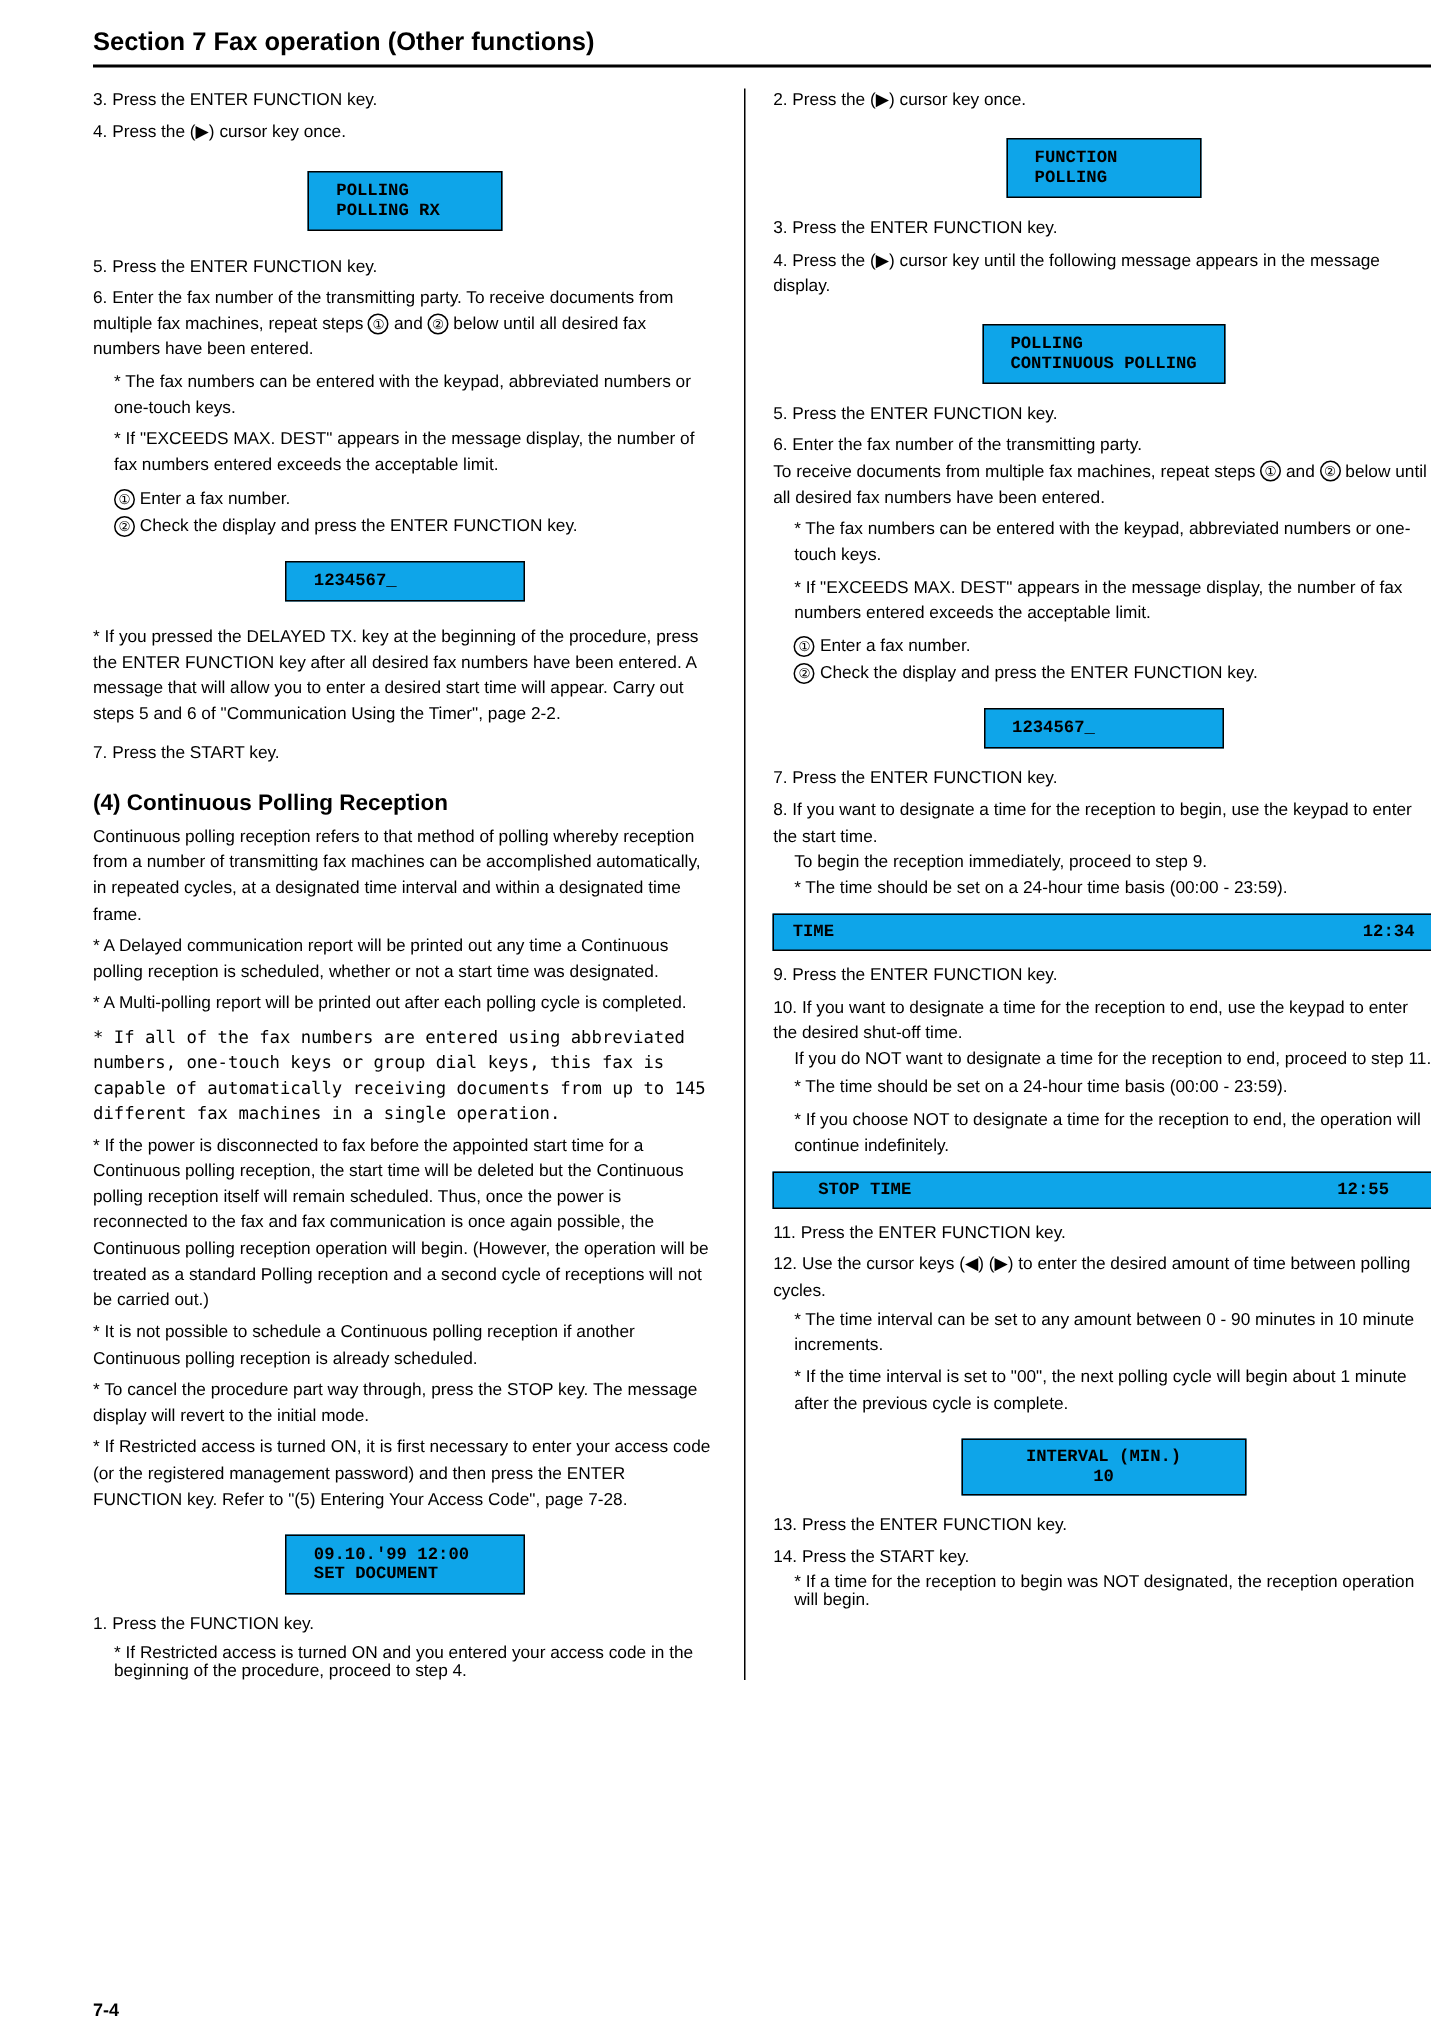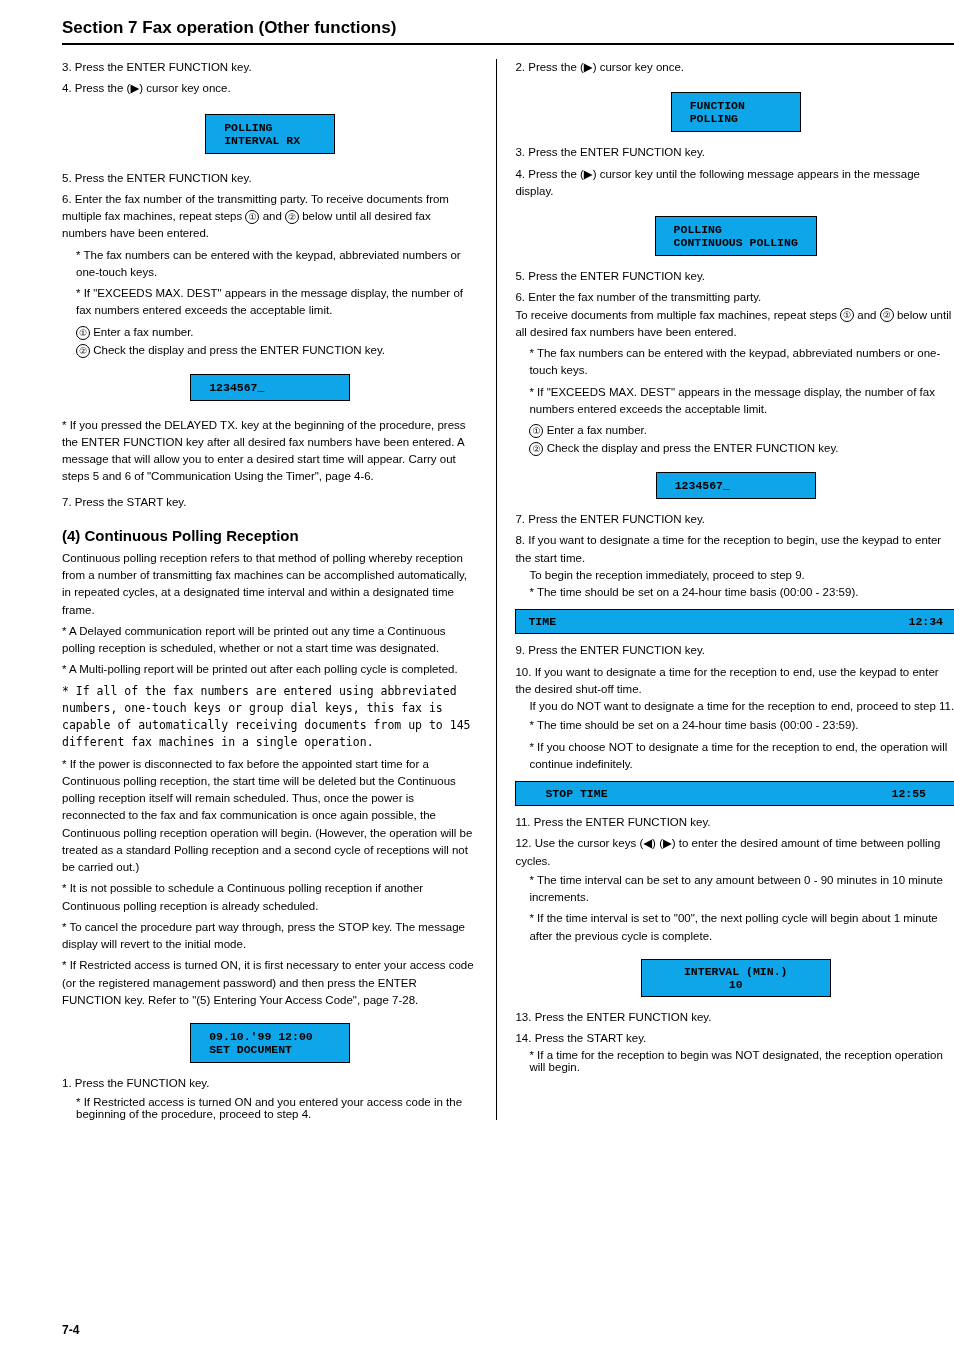--- a/index.html
+++ b/index.html
@@ -70,21 +70,21 @@
       font-size: 9px;
       vertical-align: middle;
     }
     .sub-section-title {
       font-size: 15px;
       font-weight: bold;
       margin: 16px 0 6px 0;
     }
     .page-num {
       position: absolute;
-      bottom: 14px;
+      bottom: 4px;
       left: 30px;
       font-weight: bold;
       font-size: 12px;
     }
     p { margin-bottom: 4px; line-height: 1.5; }
     .mb4 { margin-bottom: 4px; }
     .mb8 { margin-bottom: 8px; }
     .mb2 { margin-bottom: 2px; }
     .mt6 { margin-top: 6px; }
     .mono { font-family: 'Courier New', Courier, monospace; font-weight: bold; }
@@ -105,21 +105,21 @@
       </div>
 
       <div class="step mb8">
         <span>4.</span>
         <span>Press the (▶) cursor key once.</span>
       </div>
 
       <div class="display-box-center">
         <div class="display-box" style="text-align:left; min-width:130px;">
           <div class="mono">POLLING</div>
-          <div class="mono">INTERVAL RX</div>
+          <div class="mono">POLLING RX</div>
         </div>
       </div>
 
       <div class="step mb4 mt6">
         <span>5.</span>
         <span>Press the ENTER FUNCTION key.</span>
       </div>
 
       <div class="step mb4">
         <span>6.</span>
@@ -141,21 +141,21 @@
         <span>Check the display and press the ENTER FUNCTION key.</span>
       </div>
 
       <div class="display-box-center">
         <div class="display-box" style="min-width:160px; text-align:left;">
           <div class="mono">1234567_</div>
         </div>
       </div>
 
       <div class="step mb8 mt6">
-        <span>* If you pressed the DELAYED TX. key at the beginning of the procedure, press the ENTER FUNCTION key after all desired fax numbers have been entered. A message that will allow you to enter a desired start time will appear. Carry out steps 5 and 6 of "Communication Using the Timer", page 4-6.</span>
+        <span>* If you pressed the DELAYED TX. key at the beginning of the procedure, press the ENTER FUNCTION key after all desired fax numbers have been entered. A message that will allow you to enter a desired start time will appear. Carry out steps 5 and 6 of "Communication Using the Timer", page 2-2.</span>
       </div>
 
       <div class="step mb8">
         <span>7.</span>
         <span>Press the START key.</span>
       </div>
 
       <div class="sub-section-title">(4) Continuous Polling Reception</div>
 
       <p class="mb4">Continuous polling reception refers to that method of polling whereby reception from a number of transmitting fax machines can be accomplished automatically, in repeated cycles, at a designated time interval and within a designated time frame.</p>

